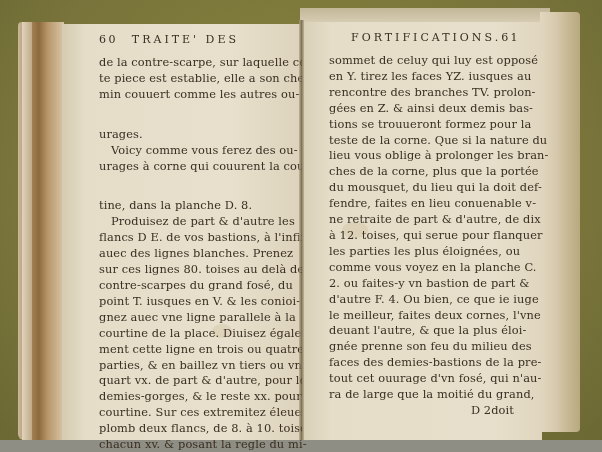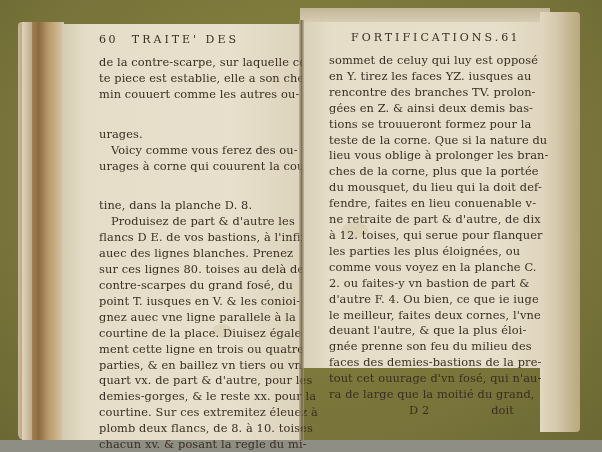--- a/index.html
+++ b/index.html
@@ -36,21 +36,21 @@
     background: linear-gradient(180deg, #c2b797, #d9cfb6);
   }
   .page {
     position: absolute; background: #e4dcc6;
   }
   .page.left {
     left: 62px; top: 24px; width: 240px; height: 416px;
     background: linear-gradient(90deg, #d5cbb1 0%, #e5ddc8 10%, #e8e0cc 70%, #ddd3bc 100%);
   }
   .page.right {
-    left: 302px; top: 22px; width: 240px; height: 346px;
+    left: 302px; top: 22px; width: 240px; height: 418px;
     background: linear-gradient(90deg, #d9cfb7 0%, #e5ddc7 12%, #e7dfcb 80%, #e0d6bf 100%);
   }
   .gutter {
     position: absolute; left: 299px; top: 20px; width: 5px; height: 420px;
     background: linear-gradient(90deg, #b8a987, #5a4a30 50%, #b8a987);
     opacity: 0.7;
   }
   .text {
     position: absolute; color: #3a2e22;
     font-size: 11.4px; line-height: 15.9px;
@@ -60,21 +60,21 @@
   .right .text { left: 27px; top: 8px; width: 185px; }
   .running-head {
     display: flex; justify-content: space-between; align-items: flex-start;
     height: 19px; margin-bottom: 4px; letter-spacing: 2.5px; font-size: 11px;
   }
   .running-head .title { letter-spacing: 3px; }
   .line { white-space: nowrap; text-align: justify; text-align-last: justify; }
   .line.last { text-align-last: left; margin-top: 24px; }
   .line.indent { text-indent: 12px; }
   .line.right-align { text-align: right; text-align-last: right; }
-  .catch { display: flex; justify-content: space-between; padding-left: 80px; }
+  .catch { display: flex; justify-content: flex-end; padding-left: 80px; }
   .stain { position: absolute; border-radius: 50%; background: #cbbd9a; opacity: 0.35; }
 </style>
 </head>
 <body>
 
 <div class="bg-grad"></div>
 <div class="bottom-shelf"></div>
 <div class="right-edge-top"></div>
 <div class="left-edge"></div>
 <div class="right-edge"></div>

